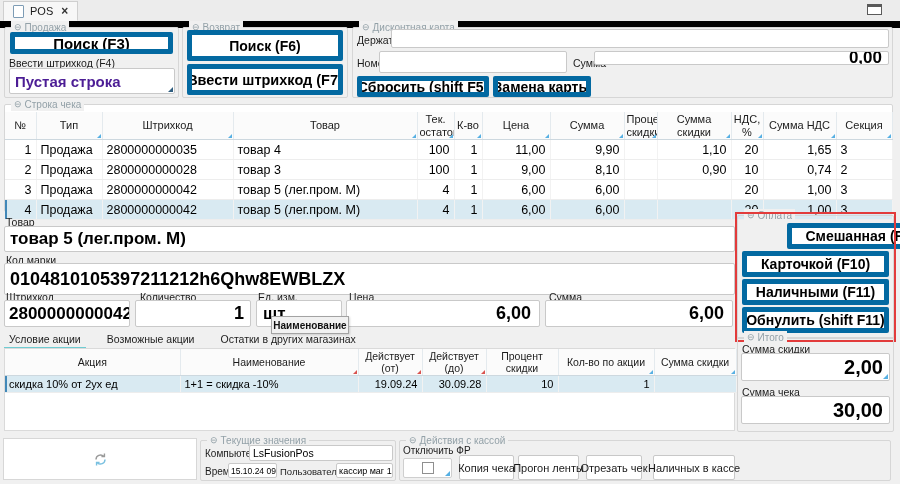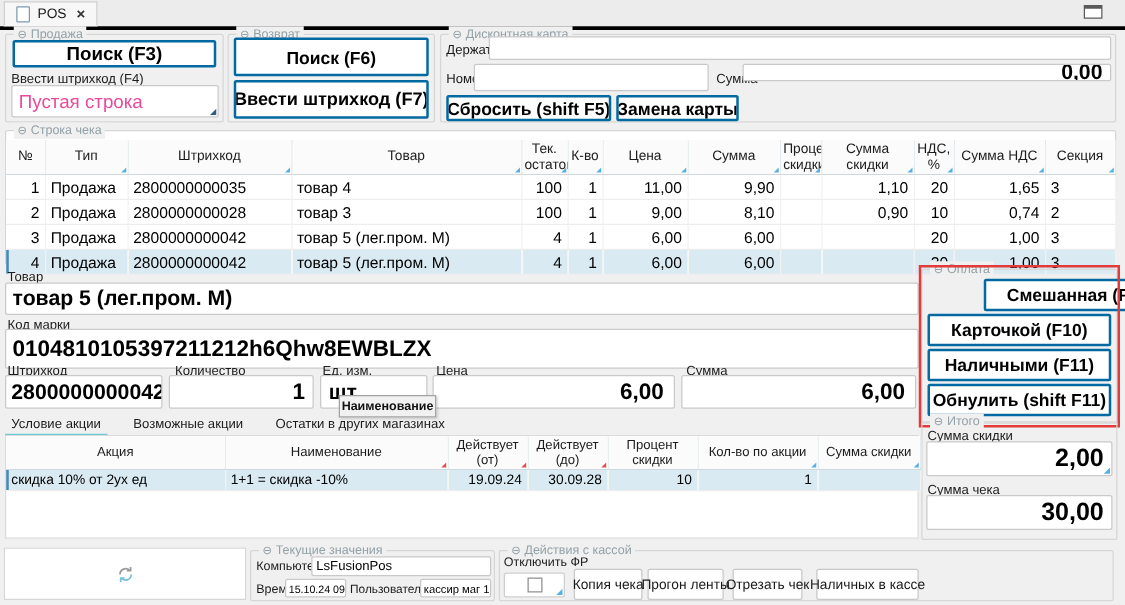--- a/index.html
+++ b/index.html
@@ -1,27 +1,27 @@
 <!DOCTYPE html>
 <html><head>
 <meta charset="utf-8">
 <style>
   html,body{margin:0;padding:0;background:#e9e9e9;font-family:"Liberation Sans",sans-serif;}
   .app{position:relative;width:900px;height:484px;background:#f0f0f0;overflow:hidden;border-bottom:1px solid #cfcfcf;}
   
-  .tabbar{position:absolute;left:0;top:0;width:900px;height:21px;background:#ececec;border-bottom:3px solid #000000;}
+  .tabbar{position:absolute;left:0;top:0;width:900px;height:21px;background:#ececec;border-bottom:7px solid #000000;}
   .tab{position:absolute;left:3px;top:1px;height:20px;background:#f7f7f7;border:1px solid #cfcfcf;border-bottom:1px solid #f7f7f7;display:flex;align-items:center;gap:6px;padding:0 9px;box-sizing:border-box;font-size:11px;color:#1a1a1a;}
   .doc-icon{width:9px;height:11px;background:#fff;border:1px solid #7d9cb5;border-radius:1px;display:inline-block;}
   .tab-close{font-size:12px;color:#333;font-weight:bold;line-height:1;margin-left:2px;}
   .win-btn{position:absolute;right:18px;top:4px;width:15px;height:11px;background:#fff;border:1px solid #5a5a5a;border-top:3px solid #5a5a5a;box-sizing:border-box;}
   
   .panel{position:absolute;border:1px solid #d6d6d6;border-radius:2px;box-sizing:border-box;}
   .legend{position:absolute;top:-7px;left:6px;background:#f0f0f0;padding:0 3px;font-size:10px;color:#93a1a8;line-height:13px;white-space:nowrap;display:flex;gap:3px;align-items:center;}
   .legend .cicon{font-size:9px;color:#93a1a8;}
-  .btn{position:absolute;background:#fff;border:2px solid #0369a1;border-radius:2px;display:flex;align-items:center;justify-content:center;font-weight:bold;color:#000;box-sizing:border-box;white-space:nowrap;overflow:hidden;}
+  .btn{position:absolute;background:#fff;border:5px solid #0369a1;border-radius:2px;display:flex;align-items:center;justify-content:center;font-weight:bold;color:#000;box-sizing:border-box;white-space:nowrap;overflow:hidden;}
   .input{position:absolute;background:#fff;border:1px solid #c9c9c9;border-radius:2px;box-sizing:border-box;display:flex;align-items:center;overflow:hidden;white-space:nowrap;}
   .input.right{justify-content:flex-end;}
   .lbl{position:absolute;font-size:10.5px;color:#1c1c1c;white-space:nowrap;}
   .corner-dark::after{content:"";position:absolute;right:1px;bottom:1px;border-left:5px solid transparent;border-bottom:5px solid #2f5e80;}
   .corner-blue::after{content:"";position:absolute;right:1px;bottom:1px;border-left:5px solid transparent;border-bottom:5px solid #57b0e3;}
   
   .dtable{border-collapse:collapse;table-layout:fixed;width:100%;background:#fff;}
   .dtable th{position:relative;font-weight:normal;color:#1c1c1c;background:#fbfbfb;border-bottom:1px solid #cdd8df;border-right:1px solid #e4eaee;padding:1px 2px;line-height:1.15;text-align:center;vertical-align:middle;overflow:hidden;}
   .dtable td{color:#000;border-bottom:1px solid #ededed;border-right:1px solid #f2f2f2;padding:0 4px;white-space:nowrap;overflow:hidden;vertical-align:middle;}
   .dtable td.r{text-align:right;} .dtable td.l{text-align:left;}
@@ -62,21 +62,21 @@
   </div>
 
   <div class="panel" style="left:4px;top:27px;width:175px;height:71px;">
     <span class="legend">
         <span class="cicon">⊖</span>
         <span>Продажа</span>
       </span>
     <div class="btn" style="left:5px;top:4px;width:163px;height:22px;font-size:15px;">Поиск (F3)</div>
     <span class="lbl" style="left:4px;top:29px;">Ввести штрихкод (F4)</span>
     <div class="input corner-dark" style="left:4px;top:40px;width:166px;height:26px;">
-      <span style="padding-left:5px;font-size:15px;font-weight:normal;color:#ec4899;">Пустая строка</span>
+      <span style="padding-left:5px;font-size:15px;font-weight:bold;color:#4c1d95;">Пустая строка</span>
     </div>
   </div>
 
   <div class="panel" style="left:182px;top:27px;width:166px;height:71px;">
     <span class="legend">
         <span class="cicon">⊖</span>
         <span>Возврат</span>
       </span>
     <div class="btn" style="left:4px;top:2px;width:156px;height:31px;font-size:14px;">Поиск (F6)</div>
     <div class="btn" style="left:4px;top:36px;width:156px;height:31px;font-size:14.5px;">Ввести штрихкод (F7)</div>

